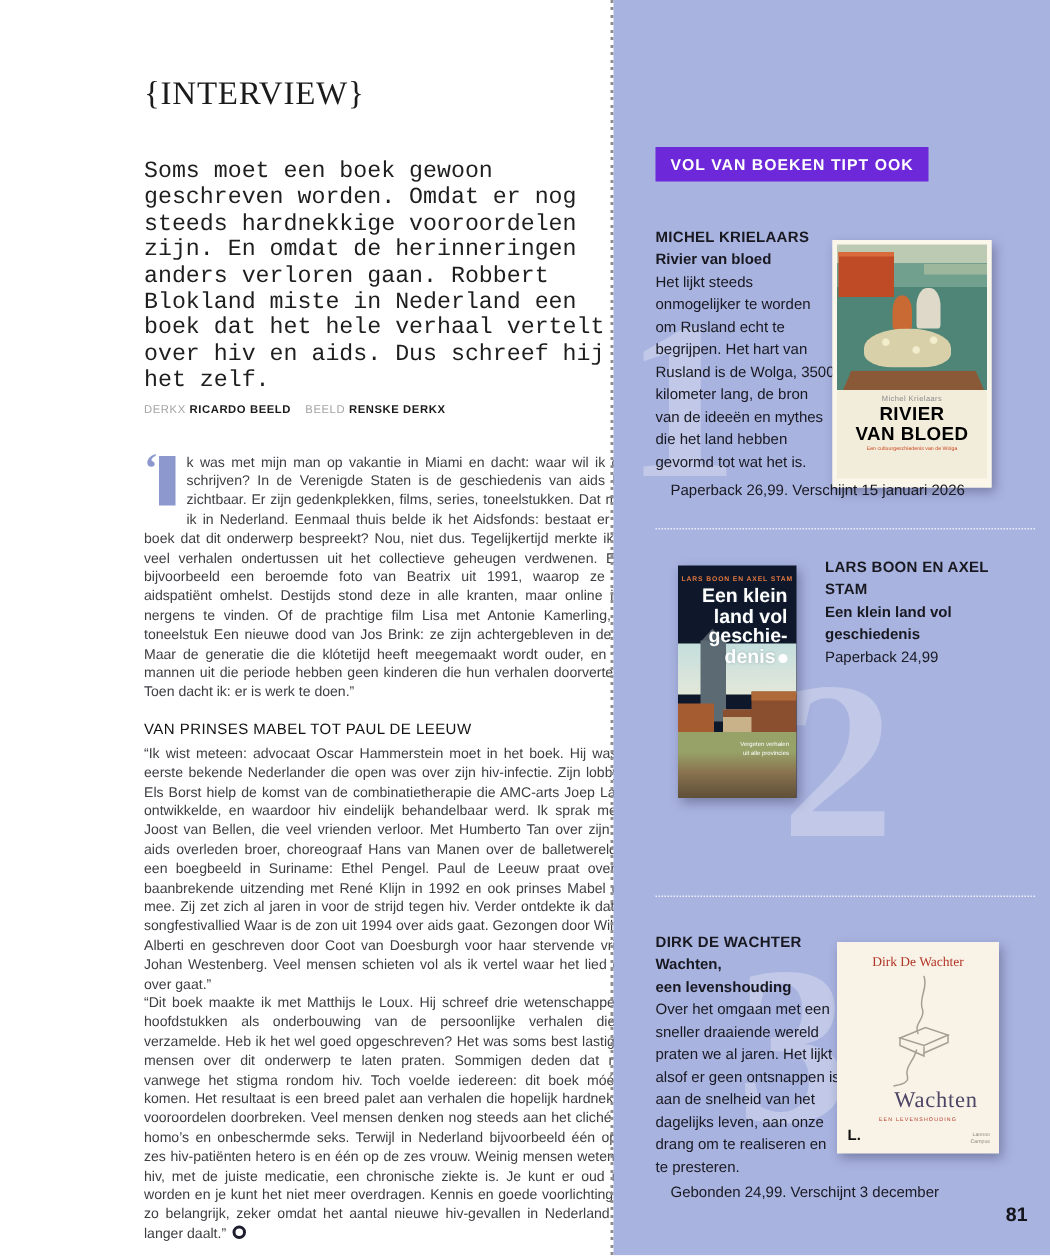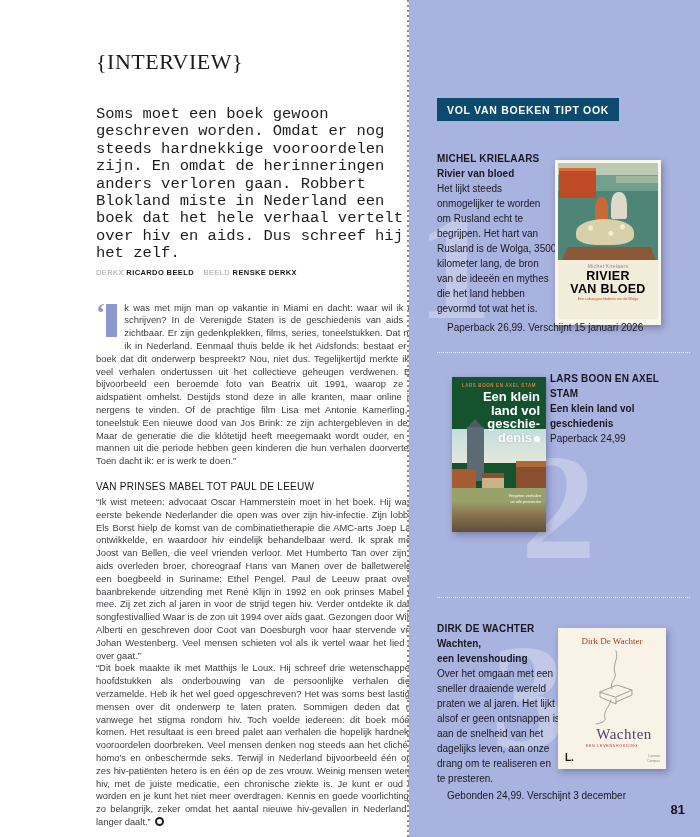--- a/index.html
+++ b/index.html
@@ -26,21 +26,21 @@
 
   
   .divider{position:absolute;left:407px;top:0;width:2px;height:837px;
            background:repeating-linear-gradient(180deg,#8d8d8d 0 2px,rgba(0,0,0,0) 2px 5px);}
 
   
   .sidebar{position:absolute;left:409px;top:0;width:291px;height:837px;background:#a9b3e0;}
   .ghost{position:absolute;font-family:"Liberation Serif",serif;font-weight:bold;font-size:150px;
          line-height:1;color:rgba(255,255,255,0.28);z-index:0;}
   .g1{left:8px;top:192px;}  .g2{left:112px;top:432px;}  .g3{left:82px;top:622px;}
-  .tip-header{position:absolute;left:28px;top:98px;background:#0c4a6e;color:#ffffff;
+  .tip-header{position:absolute;left:28px;top:98px;background:#6d28d9;color:#ffffff;
               font-size:10.5px;font-weight:bold;letter-spacing:0.7px;padding:6px 10px 5px;z-index:2;}
   .tip-text{position:absolute;width:120px;font-size:10px;line-height:15px;color:#181820;z-index:2;}
   .tip-author{font-weight:bold;letter-spacing:0.2px;}
   .tip-title{font-weight:bold;}
   .t1{left:28px;top:151px;}
   .t2{left:141px;top:371px;width:116px;}
   .t3{left:28px;top:621px;width:123px;}
   .tip-price{position:absolute;left:38px;width:255px;font-size:10px;line-height:14px;color:#181820;z-index:2;}
   .p1{top:321px;}  .p3{top:789px;}
   .dotsep{position:absolute;left:28px;width:253px;border-top:1.5px dotted #eceef9;z-index:1;}
@@ -68,21 +68,21 @@
                          radial-gradient(circle at 80% 30%,#f2edcd 2px,rgba(0,0,0,0) 3px),
                          #d8d0a9;}
   .c1-hull{position:absolute;left:4px;right:2px;bottom:0;height:13px;background:#8a5a38;
            clip-path:polygon(6% 0,94% 0,100% 100%,0 100%);}
   .c1-txt{height:59px;background:#f2ecdb;text-align:center;padding-top:3px;box-sizing:border-box;}
   .c1-author{font-size:5px;color:#8a8a8a;letter-spacing:0.3px;}
   .c1-title{font-size:12.5px;line-height:12px;font-weight:bold;color:#000000;letter-spacing:0.3px;margin-top:1px;}
   .c1-sub{font-size:3.5px;color:#cc4a22;margin-top:2px;}
 
   
-  .c2{left:43px;top:377px;width:94px;height:155px;background:#14532d;overflow:hidden;position:absolute;}
+  .c2{left:43px;top:377px;width:79px;height:155px;background:#0f172a;overflow:hidden;position:absolute;}
   .c2-sky2{position:absolute;left:0;top:52px;width:100%;height:34px;
            background:linear-gradient(180deg,#c4dede 0,#e3e8d9 100%);}
   .c2-tower{position:absolute;left:15px;top:50px;width:17px;height:54px;background:#5c6a74;}
   .c2-spire{position:absolute;left:15px;top:42px;width:0;height:0;
             border-left:8.5px solid rgba(0,0,0,0);border-right:8.5px solid rgba(0,0,0,0);
             border-bottom:9px solid #4e5a64;}
   .c2-h1{position:absolute;left:0px;top:92px;width:24px;height:20px;background:#a55c30;}
   .c2-h2{position:absolute;left:30px;top:96px;width:22px;height:16px;background:#c9b189;
          border-top:5px solid #8a4f2e;}
   .c2-h3{position:absolute;right:0px;top:84px;width:30px;height:28px;background:#8a4f2e;

